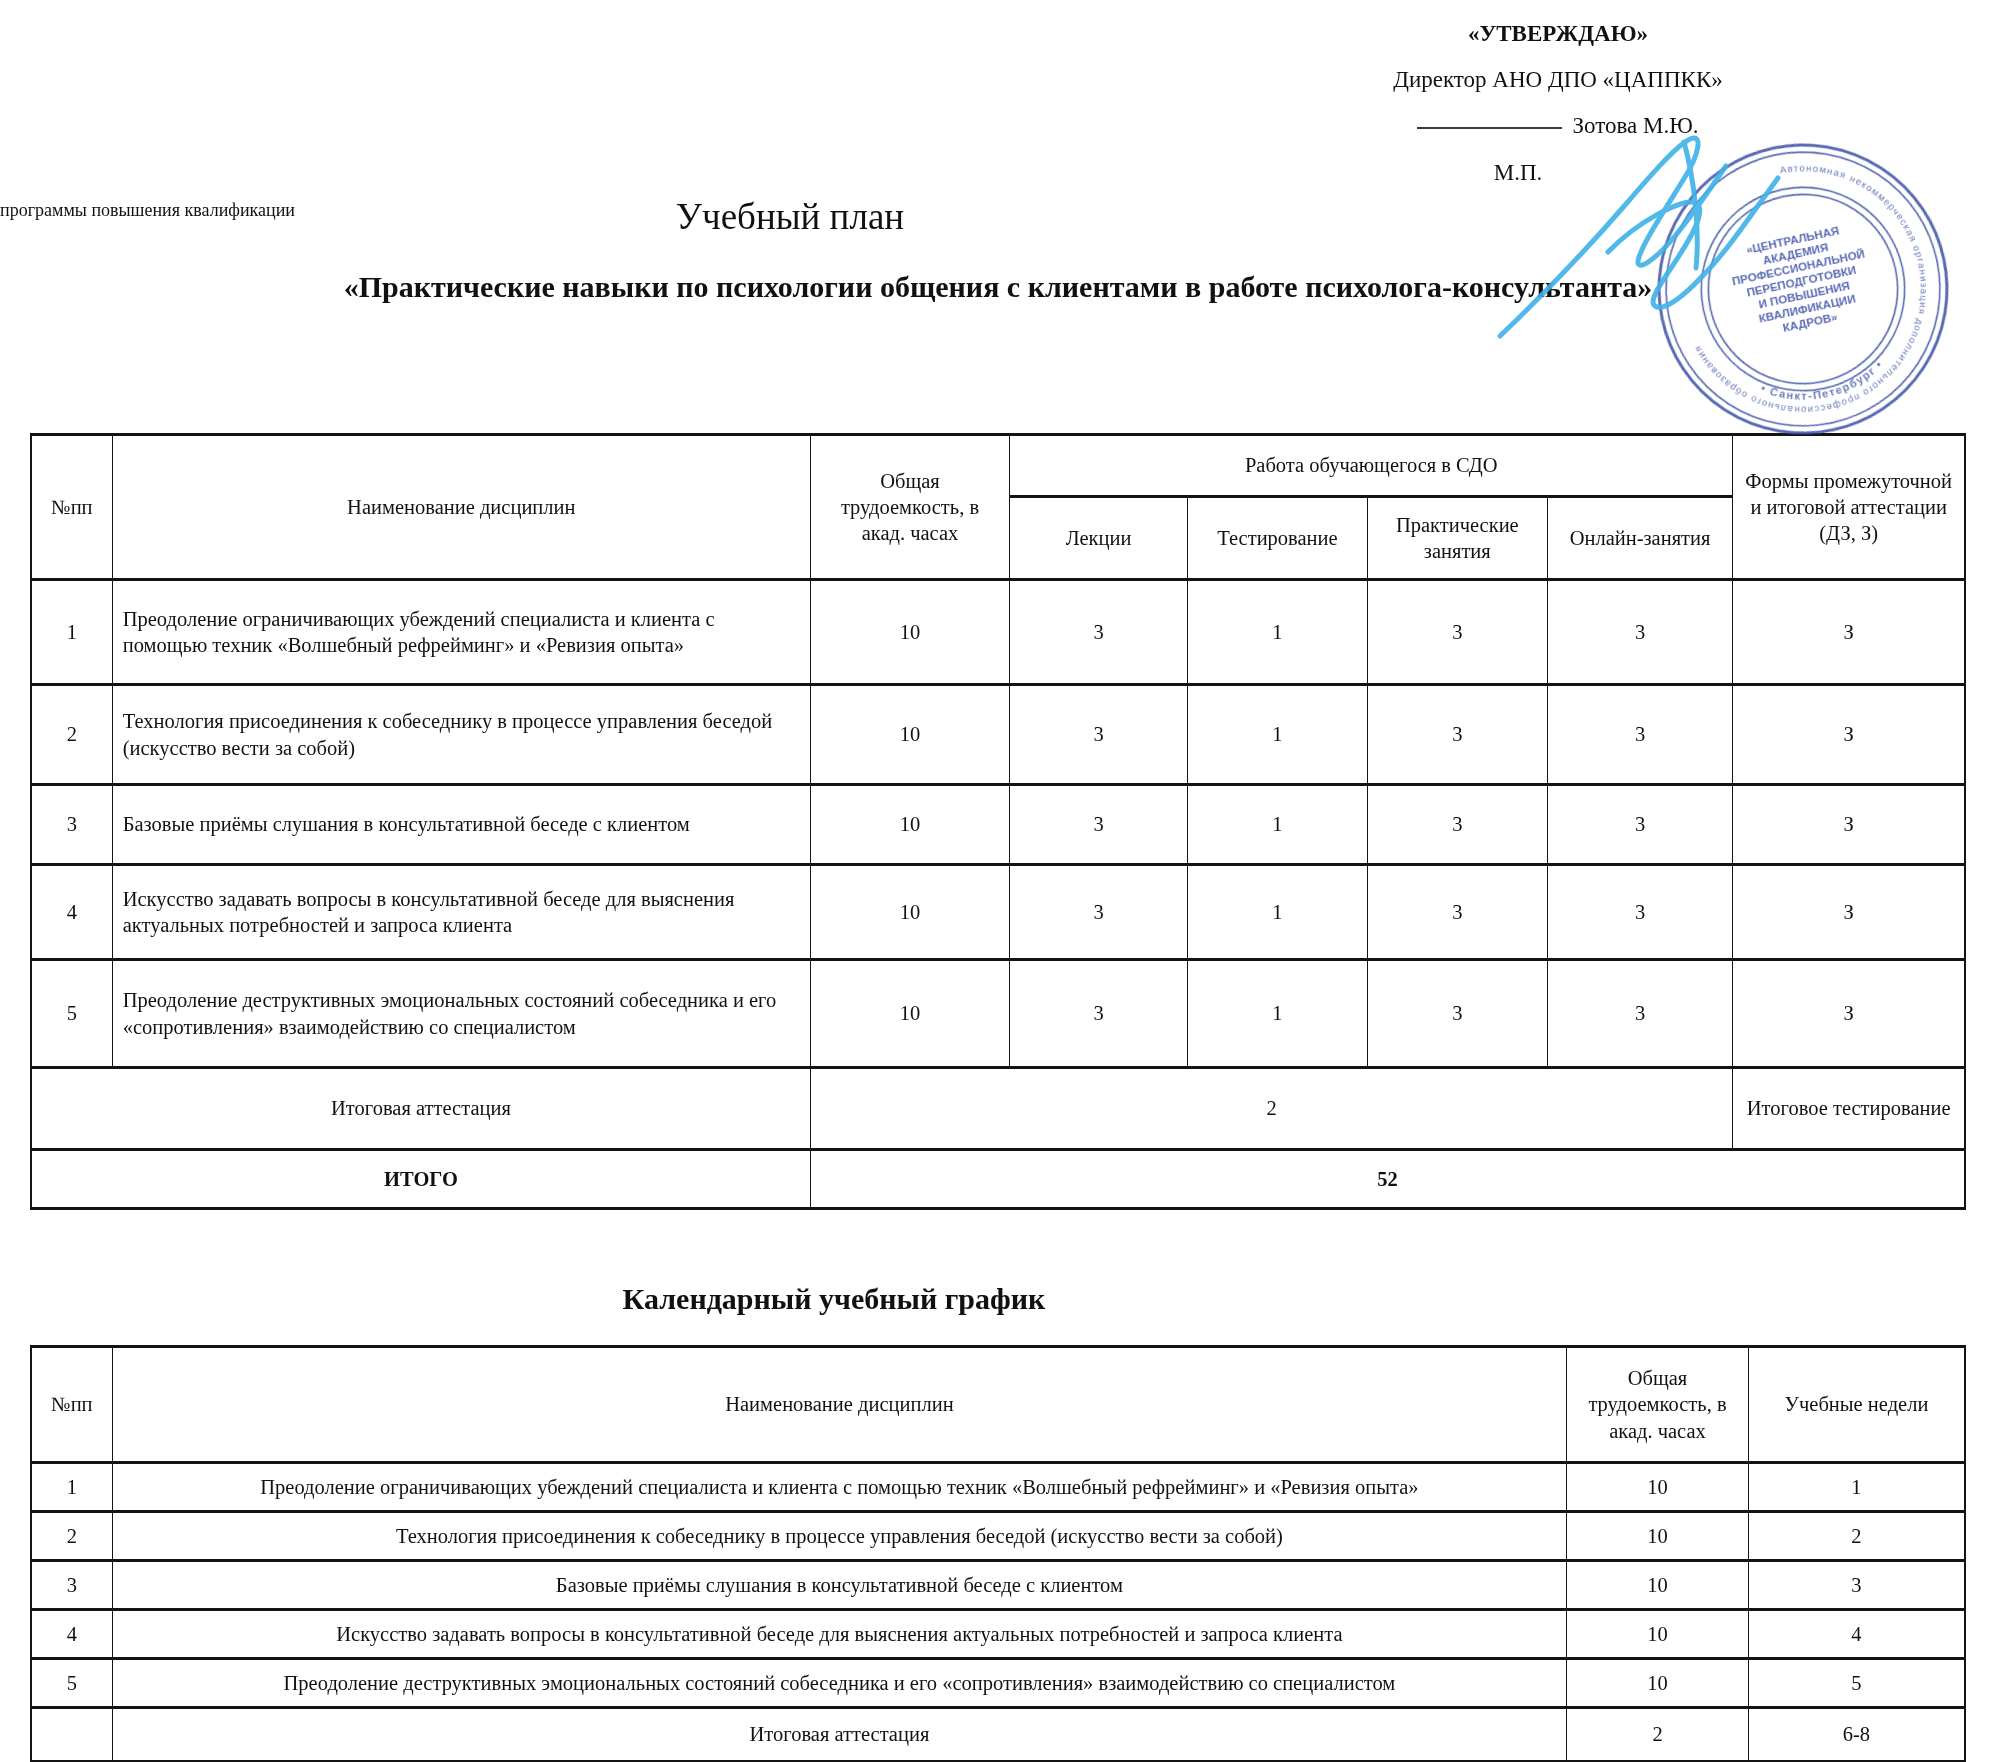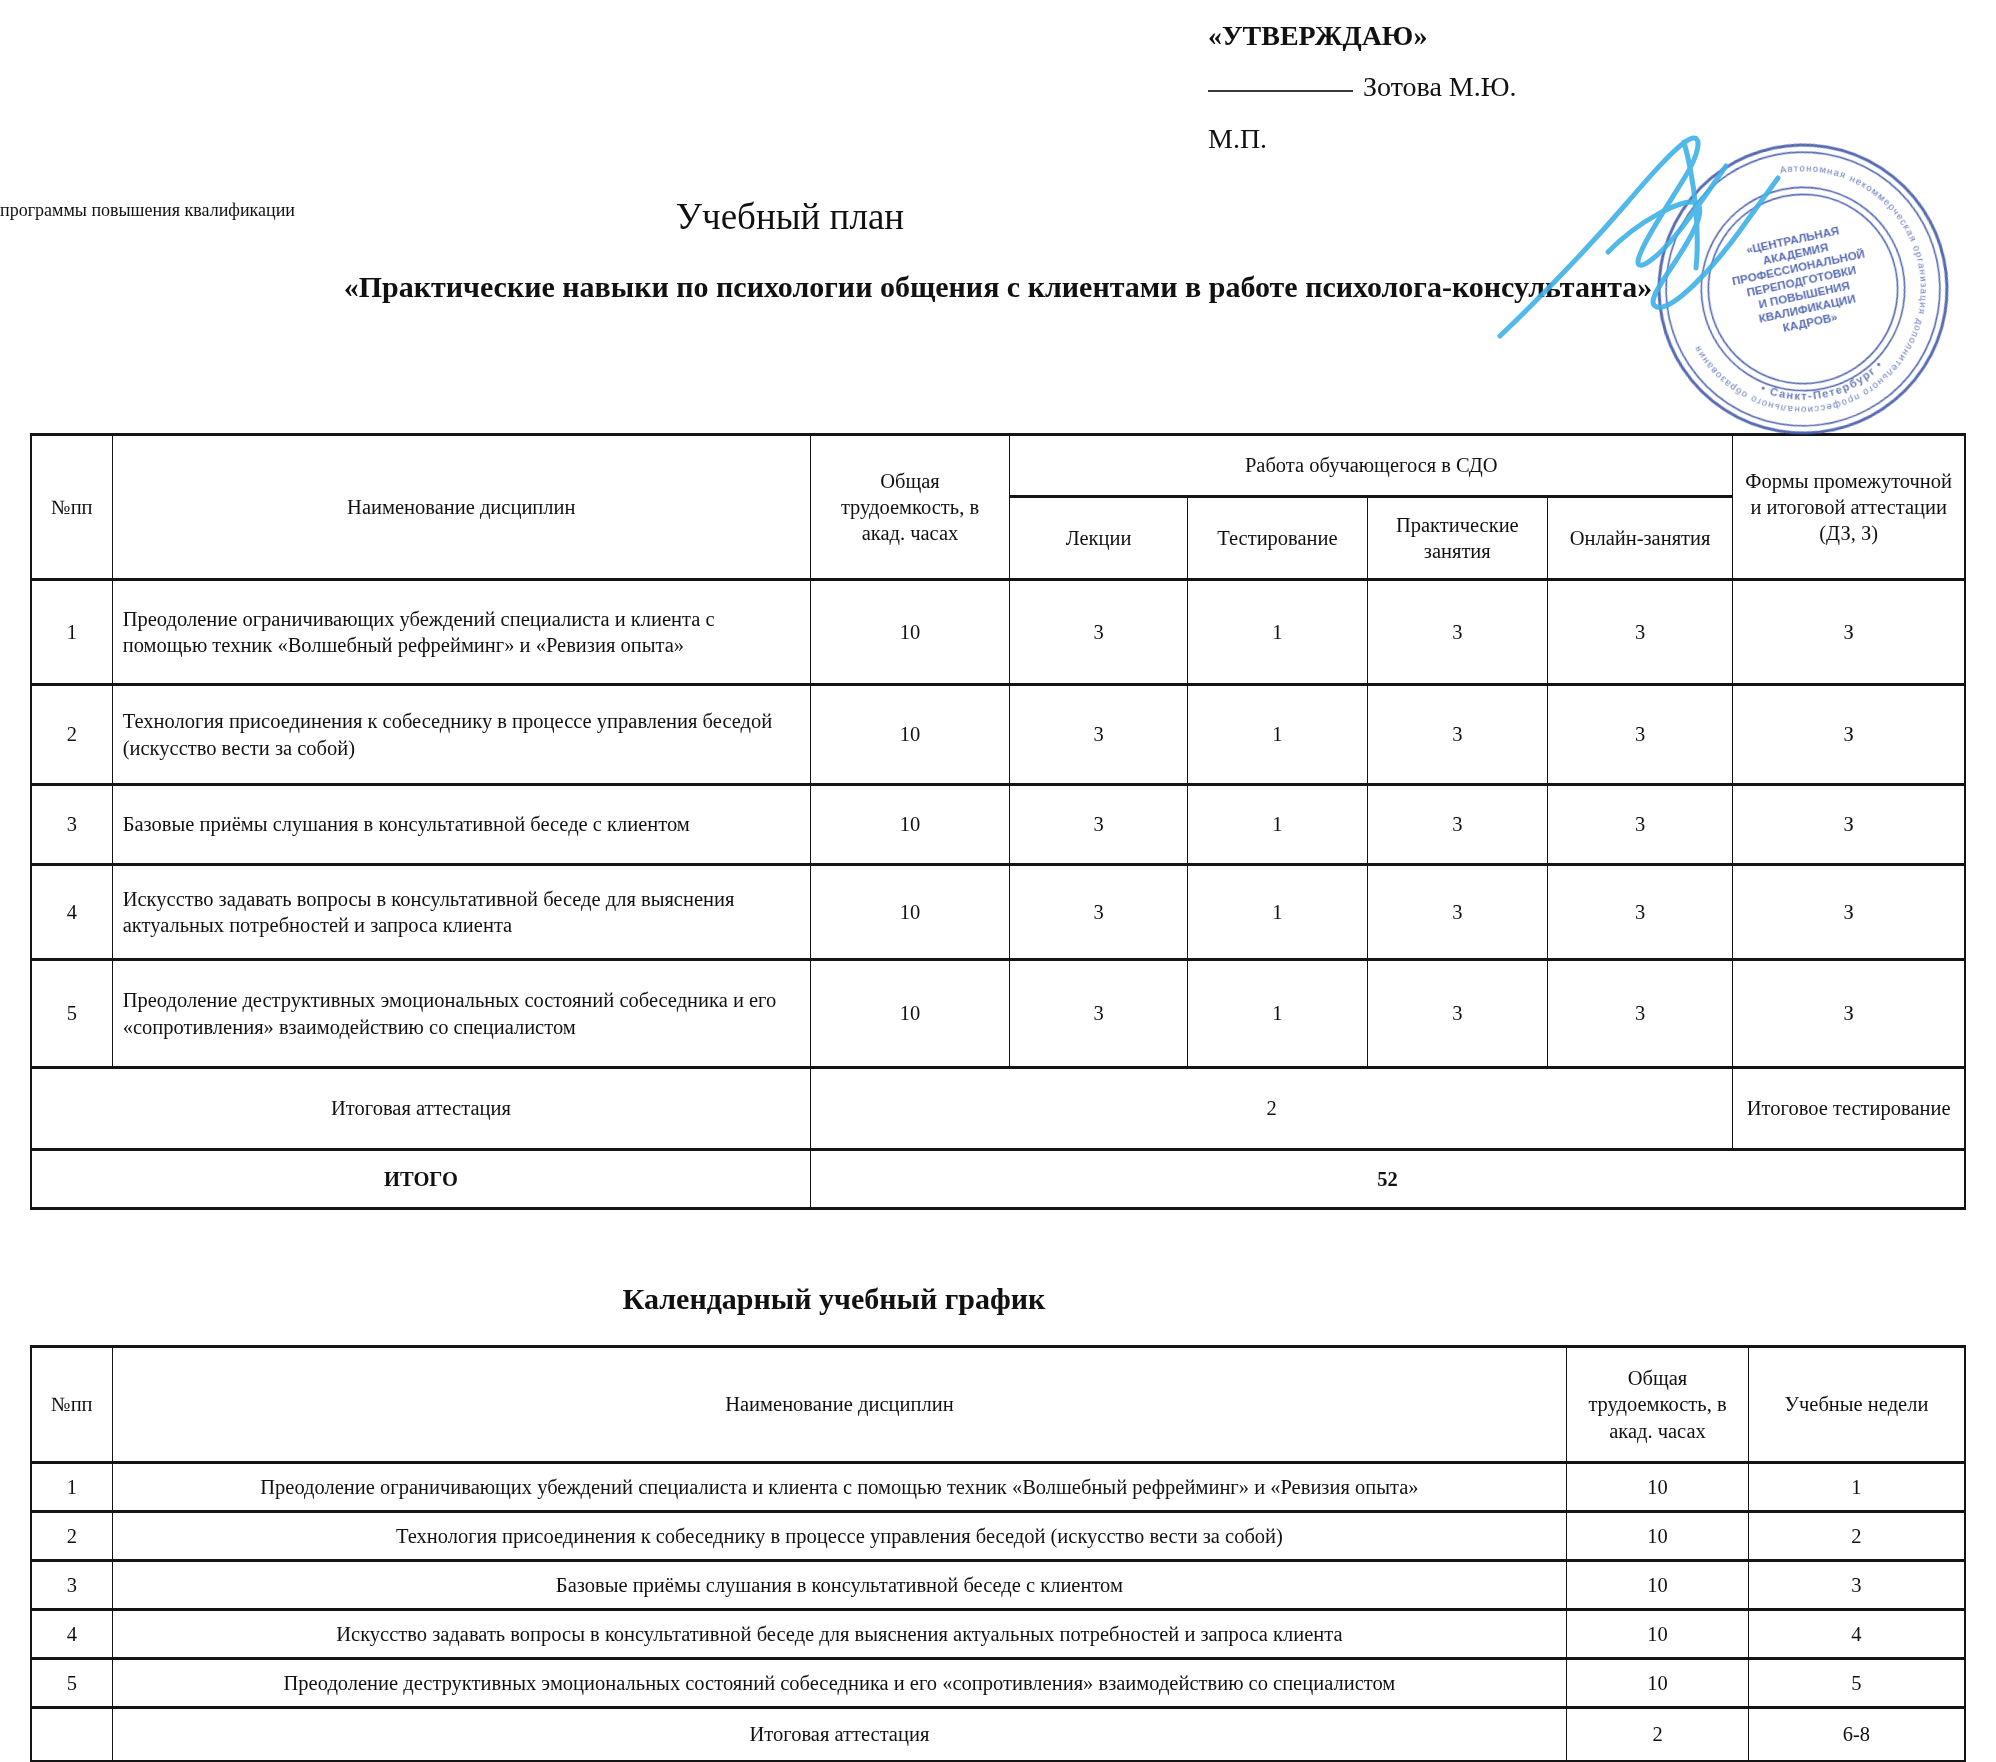--- a/index.html
+++ b/index.html
@@ -2,22 +2,22 @@
 <html><head>
 <meta charset="utf-8">
 <style>
   * { margin:0; padding:0; box-sizing:border-box; }
   html,body { background:#ffffff; }
   .page {
     position:relative; width:1996px; height:1762px; background:#fff;
     font-family:"Liberation Serif", serif; color:#111; overflow:hidden;
   }
   
-  .approval { position:absolute; top:22px; right:88px; width:700px; text-align:left;
-              font-size:28px; line-height:1.0; }
+  .approval { position:absolute; top:22px; right:88px; width:700px; text-align:center;
+              font-size:23px; line-height:1.0; }
   .approval .appr-row { margin-bottom:23px; }
   .approval .appr-approve { font-weight:bold; }
   .sig-row { position:relative; }
   .sig-line { display:inline-block; width:145px; border-bottom:2px solid #3a3a3a;
               vertical-align:4px; margin-right:10px; }
   .mp-row { padding-right:80px; margin-top:24px; }
   
   .signature-svg { position:absolute; left:1488px; top:100px; width:330px; height:250px; z-index:3; }
   
   .stamp-svg { position:absolute; left:1652px; top:138px; width:302px; height:302px; z-index:2;
@@ -54,20 +54,21 @@
   #schedule-body tr { height:49px; }
   #schedule-body tr:last-child { height:54px; }
 </style>
 </head>
 <body>
 
 <div class="page">
 
   <div class="approval">
     <div class="appr-row appr-approve">«УТВЕРЖДАЮ»</div>
+    <div class="appr-row">Директор АНО ДПО «ЦАППКК»</div>
     <div class="appr-row sig-row">
       <span class="sig-line"></span><span>Зотова М.Ю.</span>
     </div>
     <div class="appr-row mp-row">М.П.</div>
   </div>
 
   <svg class="stamp-svg" viewBox="0 0 300 300">
     <g fill="none" stroke="#4156a8">
       <circle cx="150" cy="150" r="143" stroke-width="3"></circle>
       <circle cx="150" cy="150" r="136" stroke-width="1.6"></circle>

